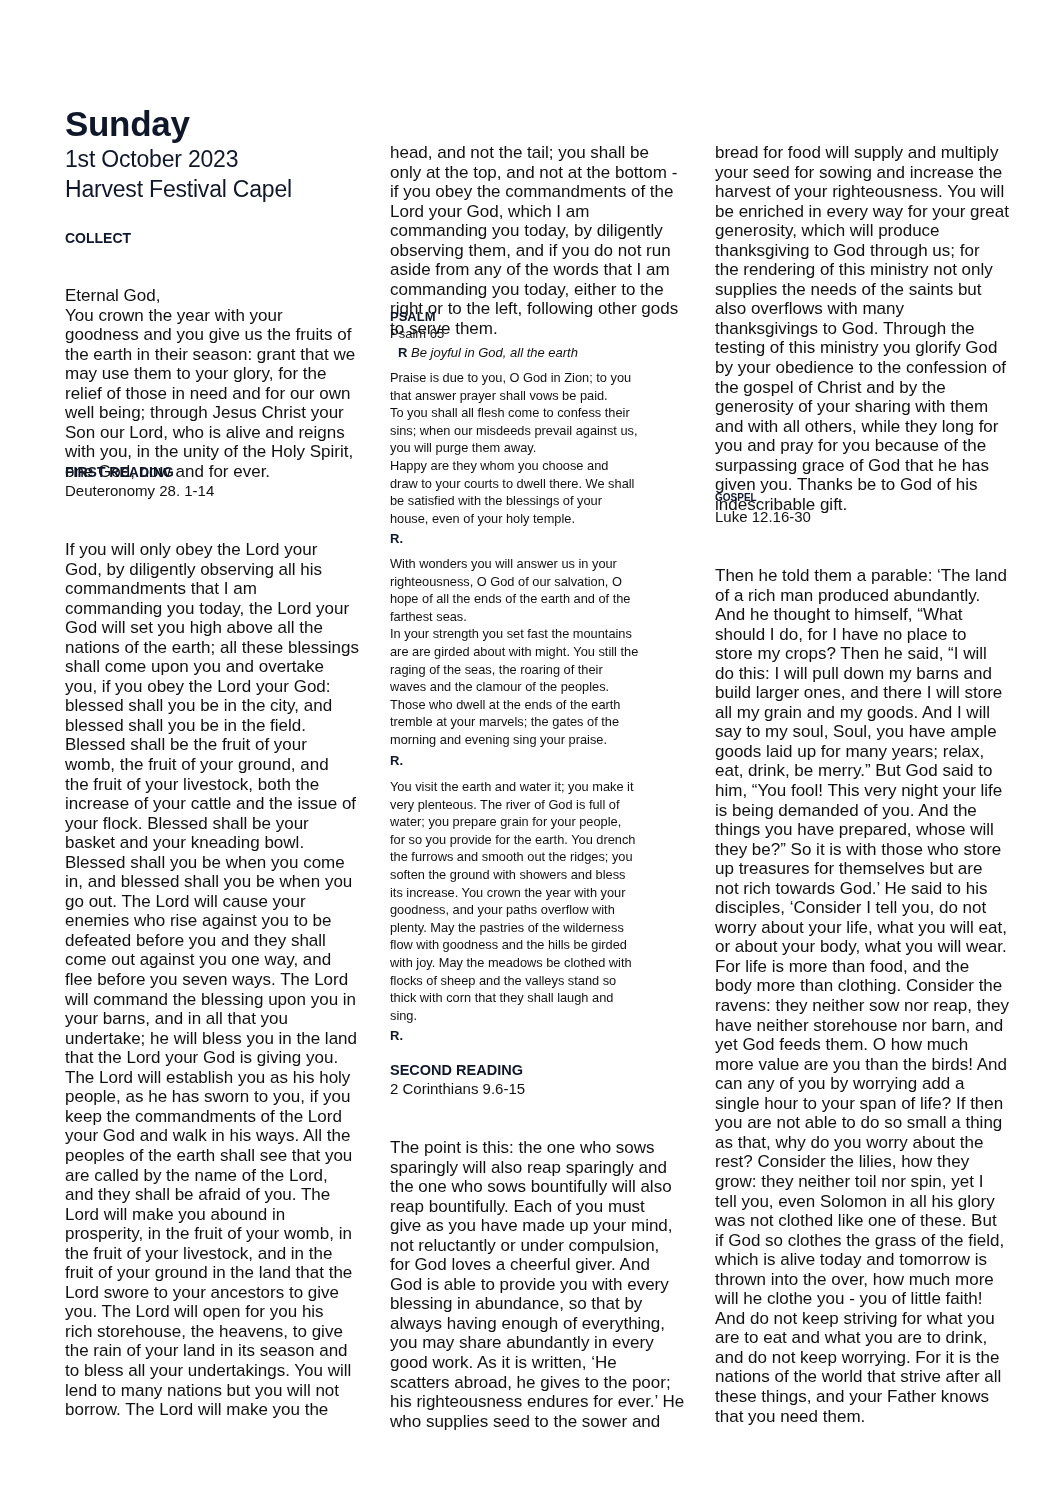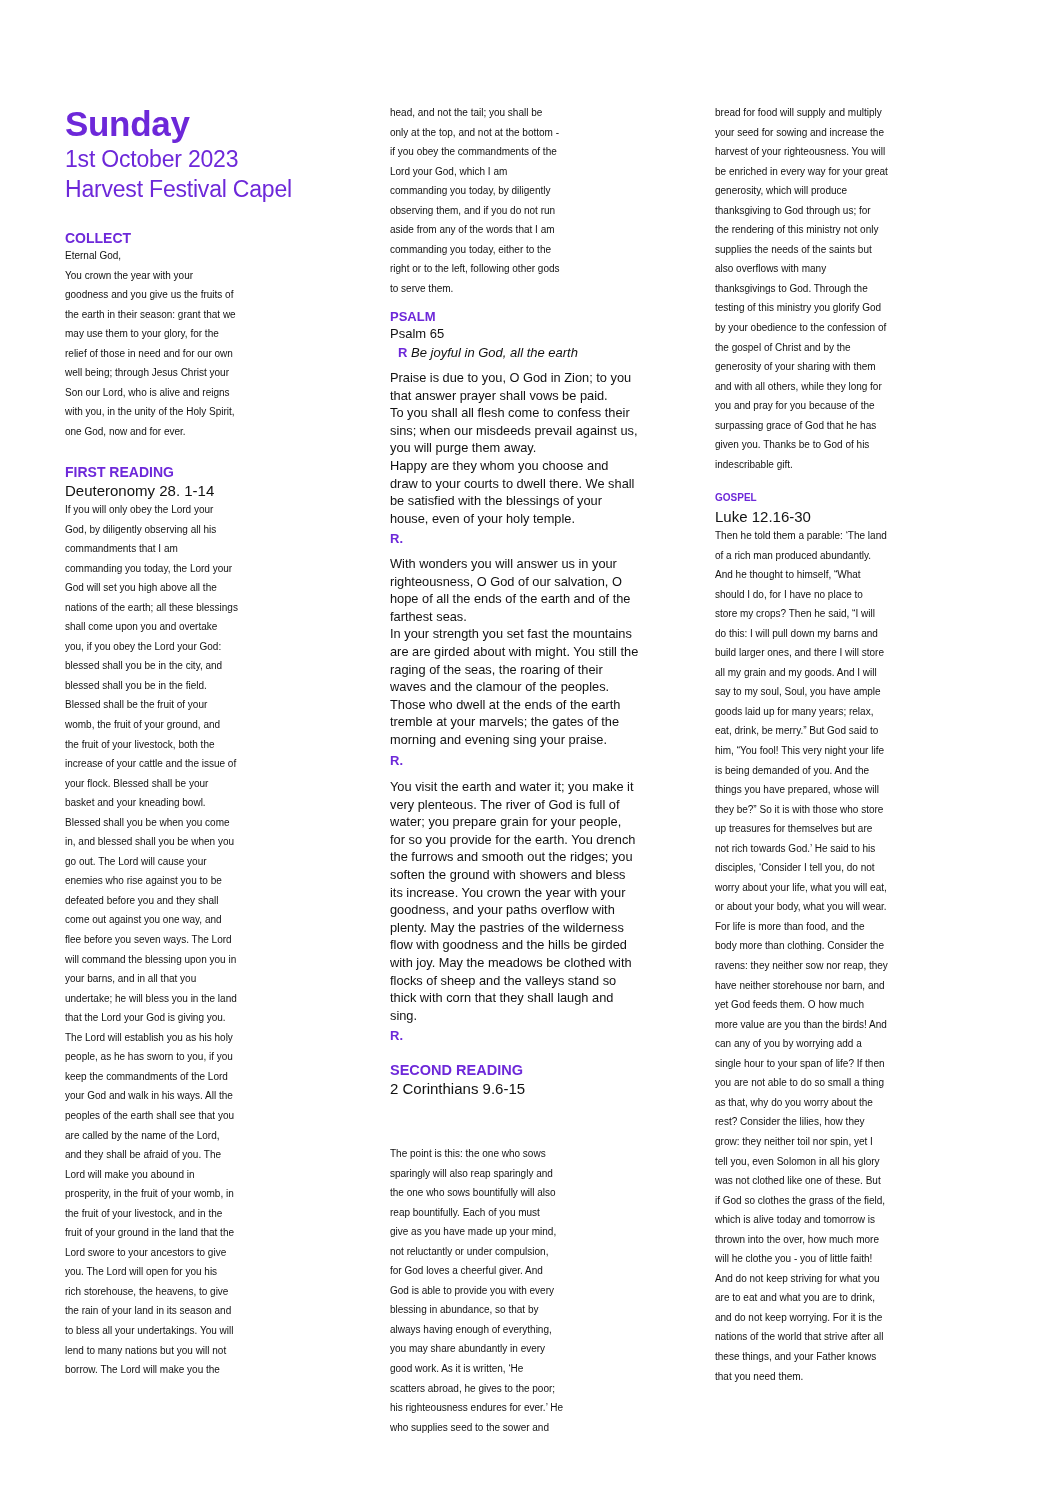--- a/index.html
+++ b/index.html
@@ -4,26 +4,26 @@
   <style>
     html, body { margin: 0; padding: 0; background: #ffffff; }
     body {
       width: 1058px; height: 1497px; position: relative; overflow: hidden;
       font-family: "Liberation Sans", sans-serif; color: #111111;
     }
     .col { position: absolute; top: 0; }
     .col1 { left: 65px; width: 300px; }
     .col2 { left: 390px; width: 300px; }
     .col3 { left: 715px; width: 300px; }
-    .blue { color: #6d28d9; }
+    .blue { color: #0f172a; }
     .title-day { position: absolute; top: 104px; left: 0; font-size: 35px; font-weight: bold; line-height: 40px; letter-spacing: -0.3px; }
     .title-sub { position: absolute; left: 0; font-size: 23px; font-weight: normal; line-height: 28px; letter-spacing: -0.2px; }
     .heading { position: absolute; left: 0; font-size: 14px; font-weight: bold; line-height: 18px; }
     .ref { position: absolute; left: 0; font-size: 15px; font-weight: normal; line-height: 19.6px; }
-    .body15 { position: absolute; left: 0; font-size: 10px; line-height: 19.55px; white-space: nowrap; }
+    .body15 { position: absolute; left: 0; font-size: 17px; line-height: 19.55px; white-space: nowrap; margin-top: 40px; }
     .body13 { position: absolute; left: 0; font-size: 12.8px; line-height: 17.6px; white-space: nowrap; }
     .resp { position: absolute; left: 0; font-size: 13px; font-weight: bold; line-height: 17px; }
     .refrain { position: absolute; left: 0; font-size: 13px; line-height: 17px; padding-left: 8px; }
     .refrain i { font-style: italic; color: #111; }
     .line { display: block; }
   </style>
 </head>
 <body>
 
 <div class="col col1">
@@ -158,21 +158,21 @@
       <span class="line">flow with goodness and the hills be girded</span>
       <span class="line">with joy. May the meadows be clothed with</span>
       <span class="line">flocks of sheep and the valleys stand so</span>
       <span class="line">thick with corn that they shall laugh and</span>
       <span class="line">sing.</span>
     </div>
   <div class="resp blue" style="top:1027px">R.</div>
 
   <div class="heading blue" style="top:1061px; font-size:14.5px">SECOND READING</div>
   <div class="ref" style="top:1079px">2 Corinthians 9.6-15</div>
-  <div class="body15" style="top:1144px">
+  <div class="body15" style="top:1098px">
       <span class="line">The point is this: the one who sows</span>
       <span class="line">sparingly will also reap sparingly and</span>
       <span class="line">the one who sows bountifully will also</span>
       <span class="line">reap bountifully.  Each of you must</span>
       <span class="line">give as you have made up your mind,</span>
       <span class="line">not reluctantly or under compulsion,</span>
       <span class="line">for God loves a cheerful giver.  And</span>
       <span class="line">God is able to provide you with every</span>
       <span class="line">blessing in abundance, so that by</span>
       <span class="line">always having enough of everything,</span>

